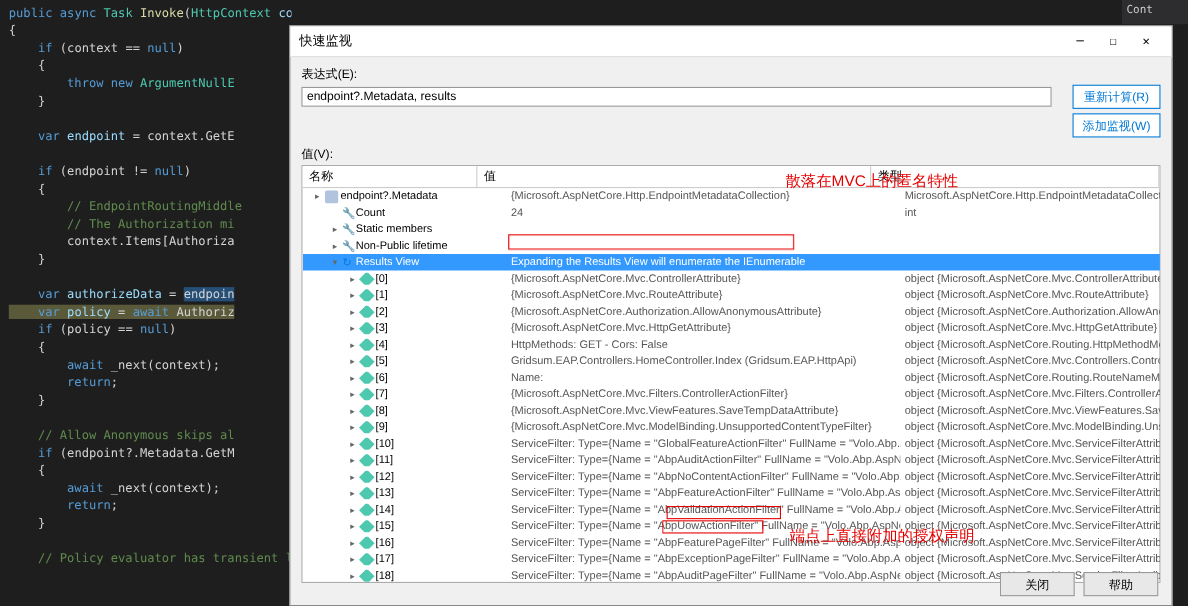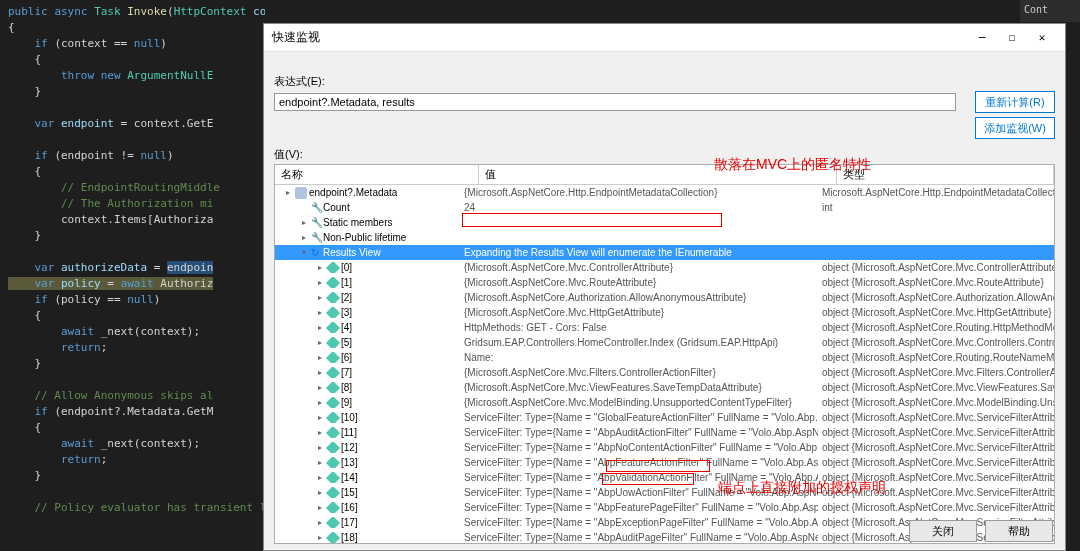--- a/index.html
+++ b/index.html
@@ -13,33 +13,33 @@
     .method { color: #dcdcaa; }
     .comment { color: #608b4e; }
     .highlight { background: #264f78; }
     .highlight2 { background: #5a5a3a; }
     
     .dialog { position: absolute; left: 263px; top: 23px; width: 803px; height: 528px; background: #f0f0f0; color: #000; font-family: "Microsoft YaHei", Tahoma, sans-serif; font-size: 11px; border: 1px solid #888; }
     .titlebar { height: 28px; background: #fff; display: flex; align-items: center; padding: 0 8px; border-bottom: 1px solid #ddd; }
     .titlebar-text { flex: 1; font-size: 12px; }
     .win-btn { width: 30px; height: 20px; text-align: center; line-height: 20px; cursor: pointer; font-family: monospace; }
     
-    .expr-area { padding: 22px 10px 4px; }
+    .expr-area { padding: 8px 10px 4px; }
     .label { font-size: 11px; margin-bottom: 2px; }
     .expr-row { display: flex; gap: 19px; align-items: center; }
     .expr-input { flex: 1; }
     .expr-input input { width: 100%; padding: 2px 4px; border: 1px solid #999; background: #fff; font-size: 11px; }
     .btn { width: 80px; height: 22px; border: 1px solid #0078d4; background: #fff; font-size: 11px; cursor: pointer; color: #0078d4; }
     
     .value-area { padding: 0 10px 4px; margin-top: 4px; }
     
     .table-wrap { background: #fff; border: 1px solid #acacac; height: 380px; overflow: hidden; }
     .table-header { display: flex; background: #fff; border-bottom: 1px solid #ccc; height: 20px; }
     .th { border-right: 1px solid #ccc; padding: 2px 6px; font-size: 11px; }
-    .th-name { width: 204px; }
+    .th-name { width: 159px; }
     .th-value { width: 358px; }
     .th-type { flex: 1; }
     
     .table-body { overflow-y: auto; height: 358px; }
     .tr { display: flex; height: 15px; align-items: center; font-size: 10px; }
     .tr.selected { background: #3399ff; color: #fff; }
     .tr.selected .cell-value { color: #fff; }
     .cell-name { width: 185px; display: flex; align-items: center; white-space: nowrap; overflow: hidden; }
     .cell-value { width: 358px; padding: 0 4px; white-space: nowrap; overflow: hidden; color: #555; }
     .cell-type { flex: 1; padding: 0 4px; white-space: nowrap; overflow: hidden; color: #555; }

